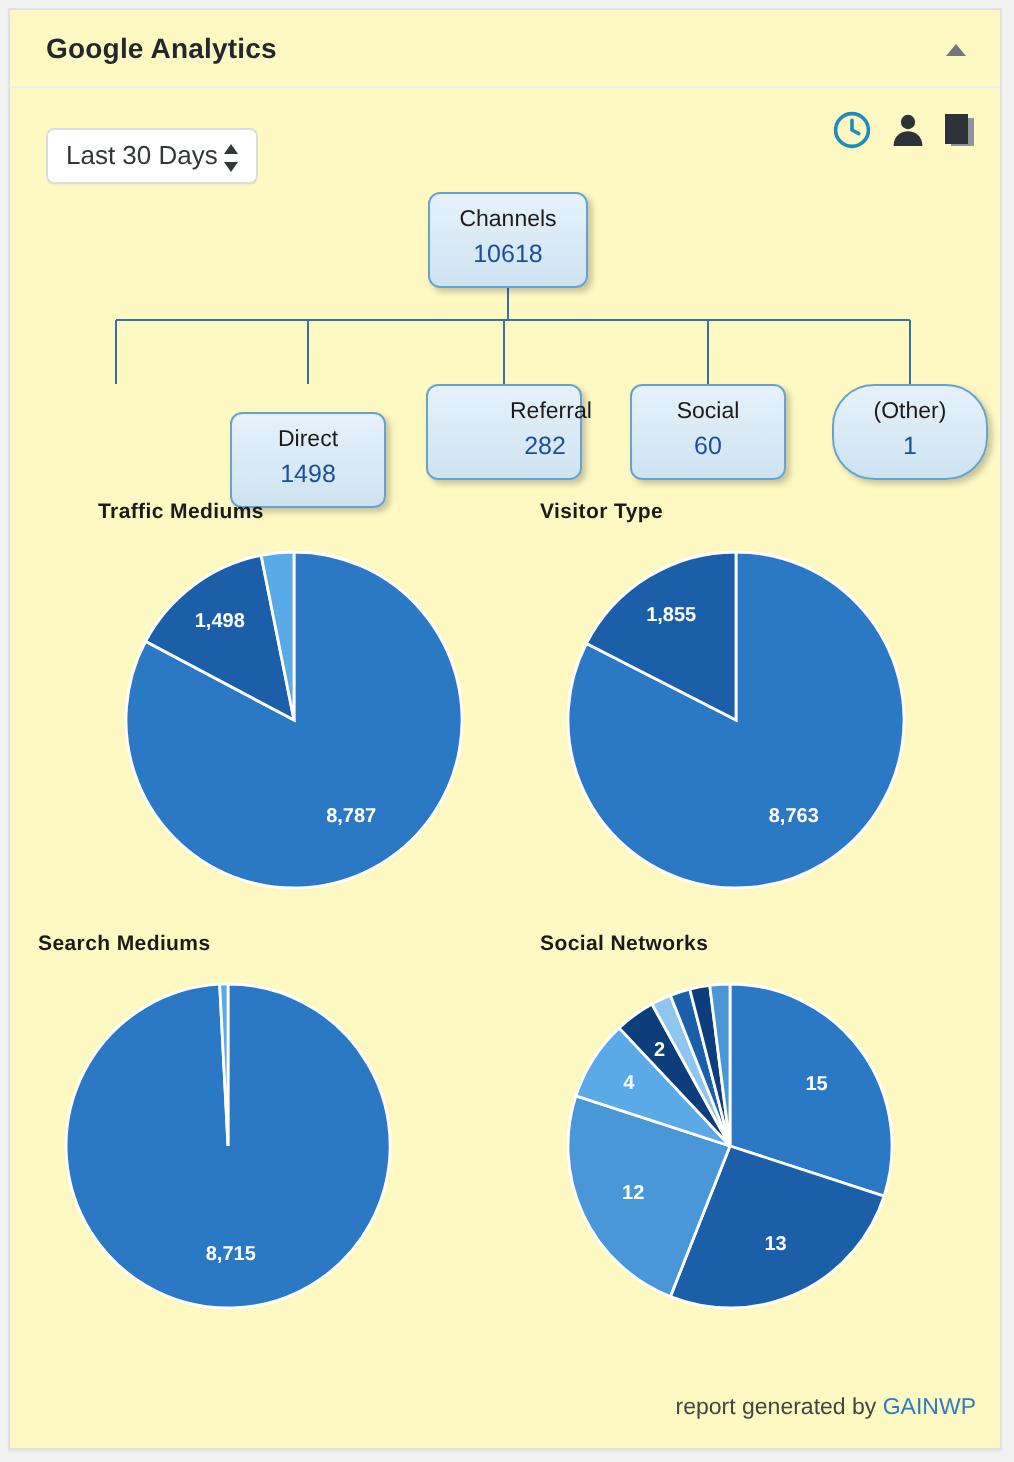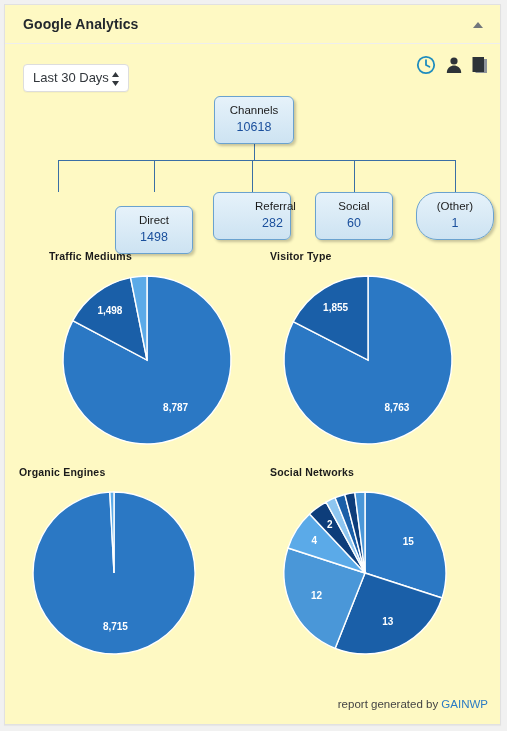--- a/index.html
+++ b/index.html
@@ -237,21 +237,21 @@
           <svg width="196" height="196" viewBox="0 0 196 196">
             <path d="M98 96 L98.00 12.00 A84 84 0 1 1 23.23 57.73 Z" fill="#2b78c4" stroke="#ffffff" stroke-width="1.4"></path>
             <path d="M98 96 L23.23 57.73 A84 84 0 0 1 98.00 12.00 Z" fill="#1a5fa8" stroke="#ffffff" stroke-width="1.4"></path>
             <text x="126.9" y="146.8" class="slice-label">8,763</text>
             <text x="65.6" y="46.5" class="slice-label">1,855</text>
           </svg>
         </div>
     </div>
 
     <div class="chart-cell" style="left:14px;top:216px;width:230px;height:200px;">
-      <div class="chart-title">Organic Engines</div>
+      <div class="chart-title">Search Mediums</div>
       <div class="pie-holder">
           <svg width="190" height="190" viewBox="0 0 190 190">
             <path d="M95 93 L95.00 12.00 A81 81 0 1 1 90.83 12.11 Z" fill="#2b78c4" stroke="#ffffff" stroke-width="1.4"></path>
             <path d="M95 93 L90.83 12.11 A81 81 0 0 1 95.00 12.00 Z" fill="#5baae8" stroke="#ffffff" stroke-width="1.4"></path>
             <text x="96.4" y="149.9" class="slice-label">8,715</text>
           </svg>
         </div>
     </div>
 
     <div class="chart-cell" style="left:265px;top:216px;width:230px;height:200px;">

